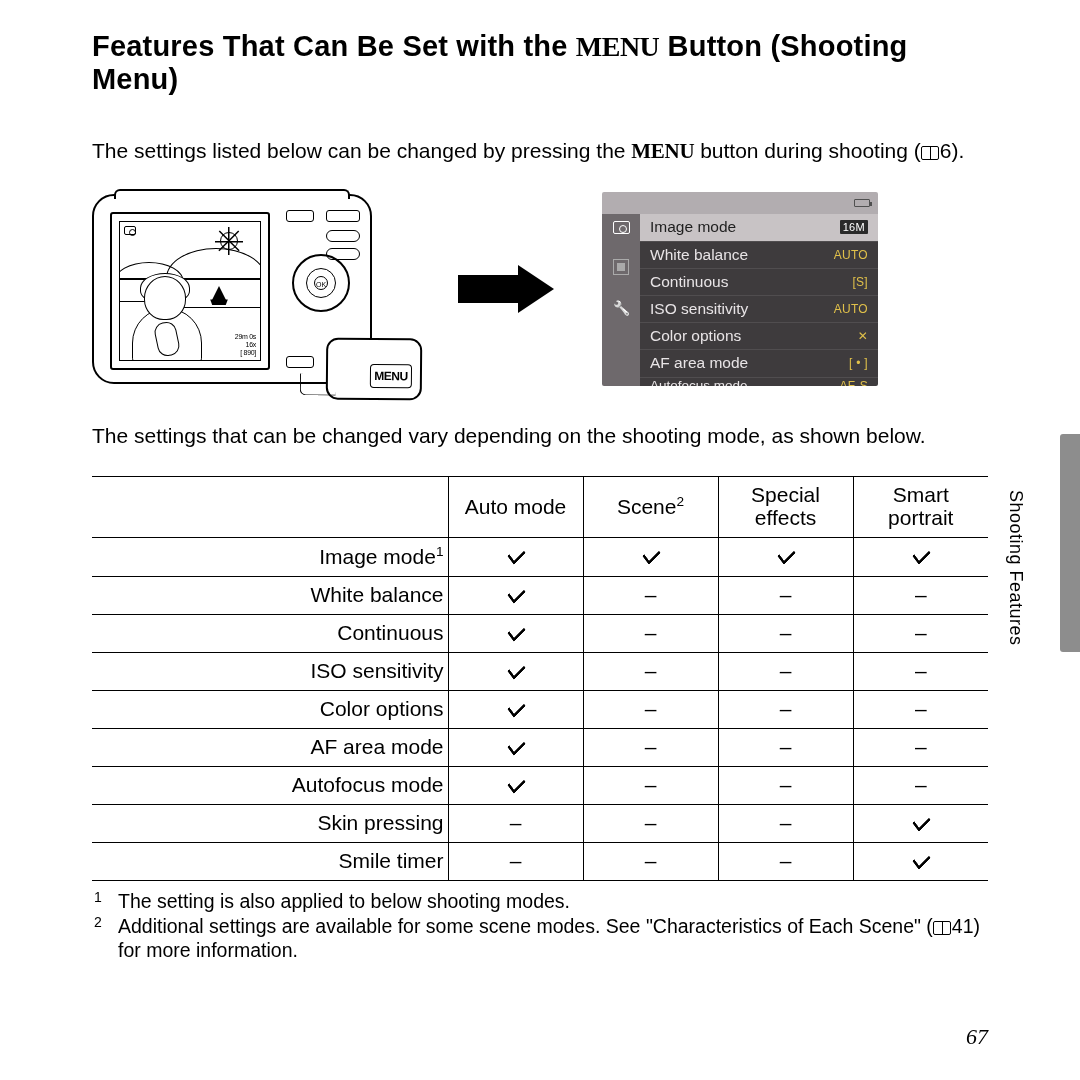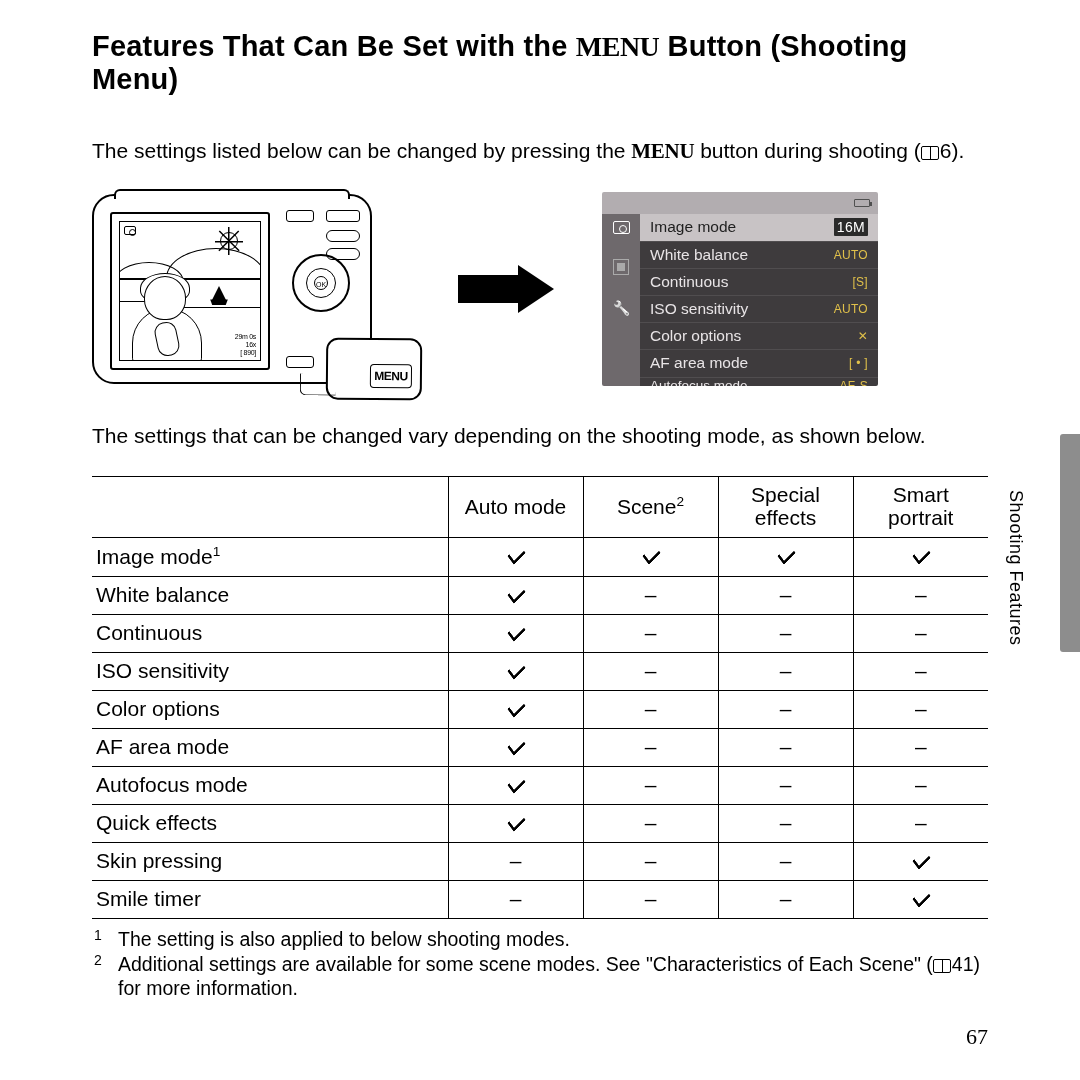--- a/index.html
+++ b/index.html
@@ -71,47 +71,47 @@
   .side-cam { width:17px; height:13px; border:1.6px solid currentColor; border-radius:2px; position:relative; }
   .side-cam::after { content:""; position:absolute; left:5px; top:3px; width:6px; height:6px; border:1.6px solid currentColor; border-radius:50%; }
   .side-effects { width:16px; height:16px; border:1.6px solid #aaa; position:relative; }
   .side-effects::before { content:""; position:absolute; left:3px; top:3px; right:3px; bottom:3px; background:#aaa; }
   .side-wrench { width:16px; height:16px; position:relative; color:#aaa; }
   .side-wrench::before { content:"🔧"; font-size:14px; color:#aaa; filter:grayscale(1) brightness(1.3); }
   .menu-list { flex: 1; background: #3e3b3d; color: #e8e4e6; font-size: 15.5px; }
   .menu-item { height: 27.2px; display: flex; align-items: center; justify-content: space-between; padding: 0 10px; border-bottom: 1px solid #504d4f; }
   .menu-item.sel { background: #c8c3c5; color: #1f1f1f; }
   .menu-item .val { font-size: 12px; color: #e0c04a; letter-spacing: 0.3px; }
-  .menu-item.sel .val { background: #2a2a2a; color: #fff; font-size: 14px; padding: 1px 3px; border-radius: 1px; }
+  .menu-item.sel .val { background: #2a2a2a; color: #fff; font-size: 11px; padding: 1px 3px; border-radius: 1px; }
   .menu-item.last { font-size: 13.5px; height: 17px; overflow: hidden; }
 
   .mid-text { font-size: 21px; margin: 24px 0 28px 0; }
 
   table { border-collapse: collapse; width: 100%; font-size: 21px; }
   th, td { padding: 6px 4px 7px 4px; }
   thead th { font-weight: 400; text-align: center; border-left: 1px solid #000; height: 58px; vertical-align: middle; line-height: 1.1; }
   thead th:first-child { border-left: none; border-bottom: 1px solid #000; }
   thead tr { border-top: 1.5px solid #000; border-bottom: 1.5px solid #000; }
   tbody td { border-bottom: 1px solid #000; }
   tbody tr:last-child td { border-bottom: 1.5px solid #000; }
-  tbody td:first-child { text-align: left; padding-left: 4px; }
+  tbody td:first-child { text-align: right; padding-left: 4px; }
   tbody td:not(:first-child) { text-align: center; border-left: 1px solid #000; width: 135px; }
   sup { font-size: 0.65em; vertical-align: super; }
   .check { display: inline-block; width: 22px; height: 14px; position: relative; }
   .check::after { content: ""; position: absolute; left: 3px; top: 0px; width: 14px; height: 8px; border-left: 3.2px solid #000; border-bottom: 3.2px solid #000; transform: rotate(-45deg) skewX(-8deg); border-radius: 1px; }
   .dash { letter-spacing: 0; }
 
   .footnotes { font-size: 19.5px; margin-top: 8px; padding-left: 2px; }
   .fn { display: flex; gap: 10px; line-height: 1.28; }
   .fn sup.num { flex: 0 0 14px; font-size: 0.72em; }
   .fn .text { flex: 1; }
 
   .side-label { position: absolute; right: 54px; top: 490px; font-size: 18px; writing-mode: vertical-rl; letter-spacing: 0.5px; }
   .side-thumb { position: absolute; right: 0; top: 434px; width: 20px; height: 218px; background: #8d8d8d; border-radius: 3px 0 0 3px; }
-  .page-num { position: absolute; right: 92px; bottom: 30px; font-size: 22px; font-family: Georgia, serif; }
+  .page-num { position: absolute; right: 92px; bottom: 30px; font-size: 22px; font-style: italic; font-family: Georgia, serif; }
 </style>
 </head>
 <body>
 
 <div class="page">
   <h1 class="title">
     <span>Features That Can Be Set with the </span><span class="title-menu">MENU</span><span> Button (Shooting Menu)</span>
   </h1>
 
   <p class="intro">
@@ -273,27 +273,20 @@
           <td><span class="dash">–</span></td>
         </tr>
         <tr>
           <td>Autofocus mode</td>
           <td><span class="check"></span></td>
           <td><span class="dash">–</span></td>
           <td><span class="dash">–</span></td>
           <td><span class="dash">–</span></td>
         </tr>
         <tr>
-          <td>Quick effects</td>
-          <td><span class="check"></span></td>
-          <td><span class="dash">–</span></td>
-          <td><span class="dash">–</span></td>
-          <td><span class="dash">–</span></td>
-        </tr>
-        <tr>
           <td>Skin pressing</td>
           <td><span class="dash">–</span></td>
           <td><span class="dash">–</span></td>
           <td><span class="dash">–</span></td>
           <td><span class="check"></span></td>
         </tr>
         <tr>
           <td>Smile timer</td>
           <td><span class="dash">–</span></td>
           <td><span class="dash">–</span></td>

